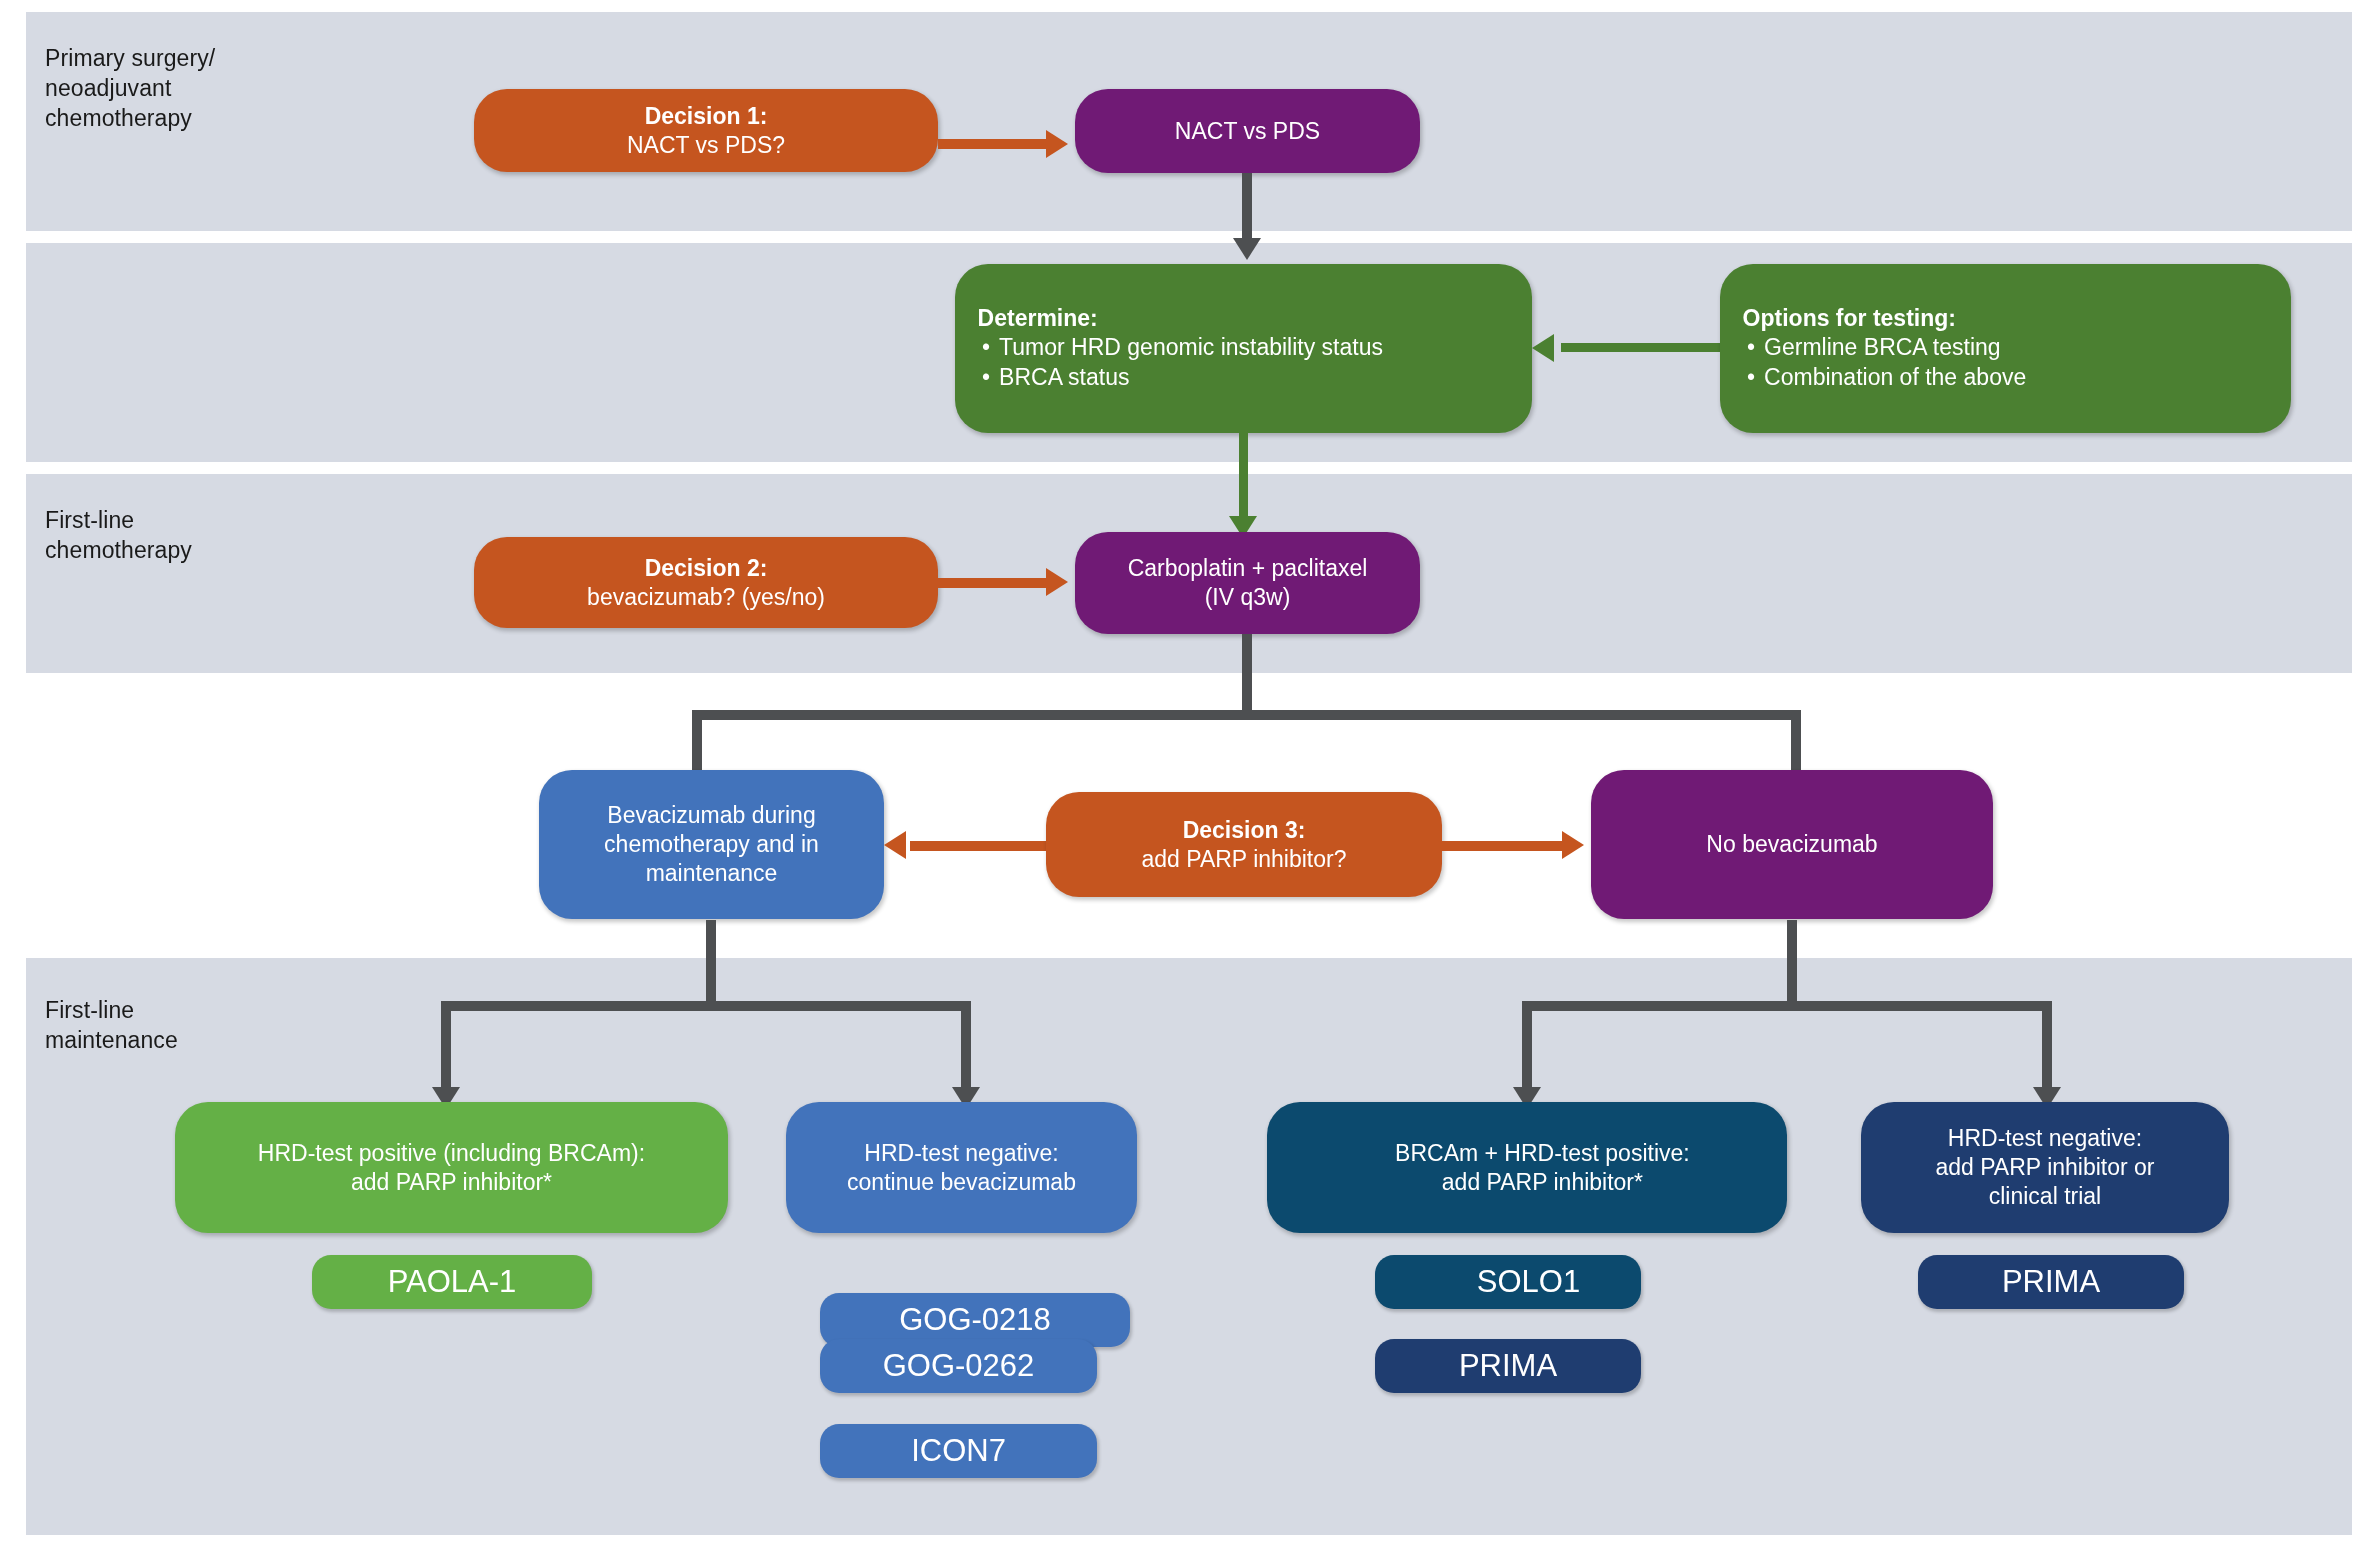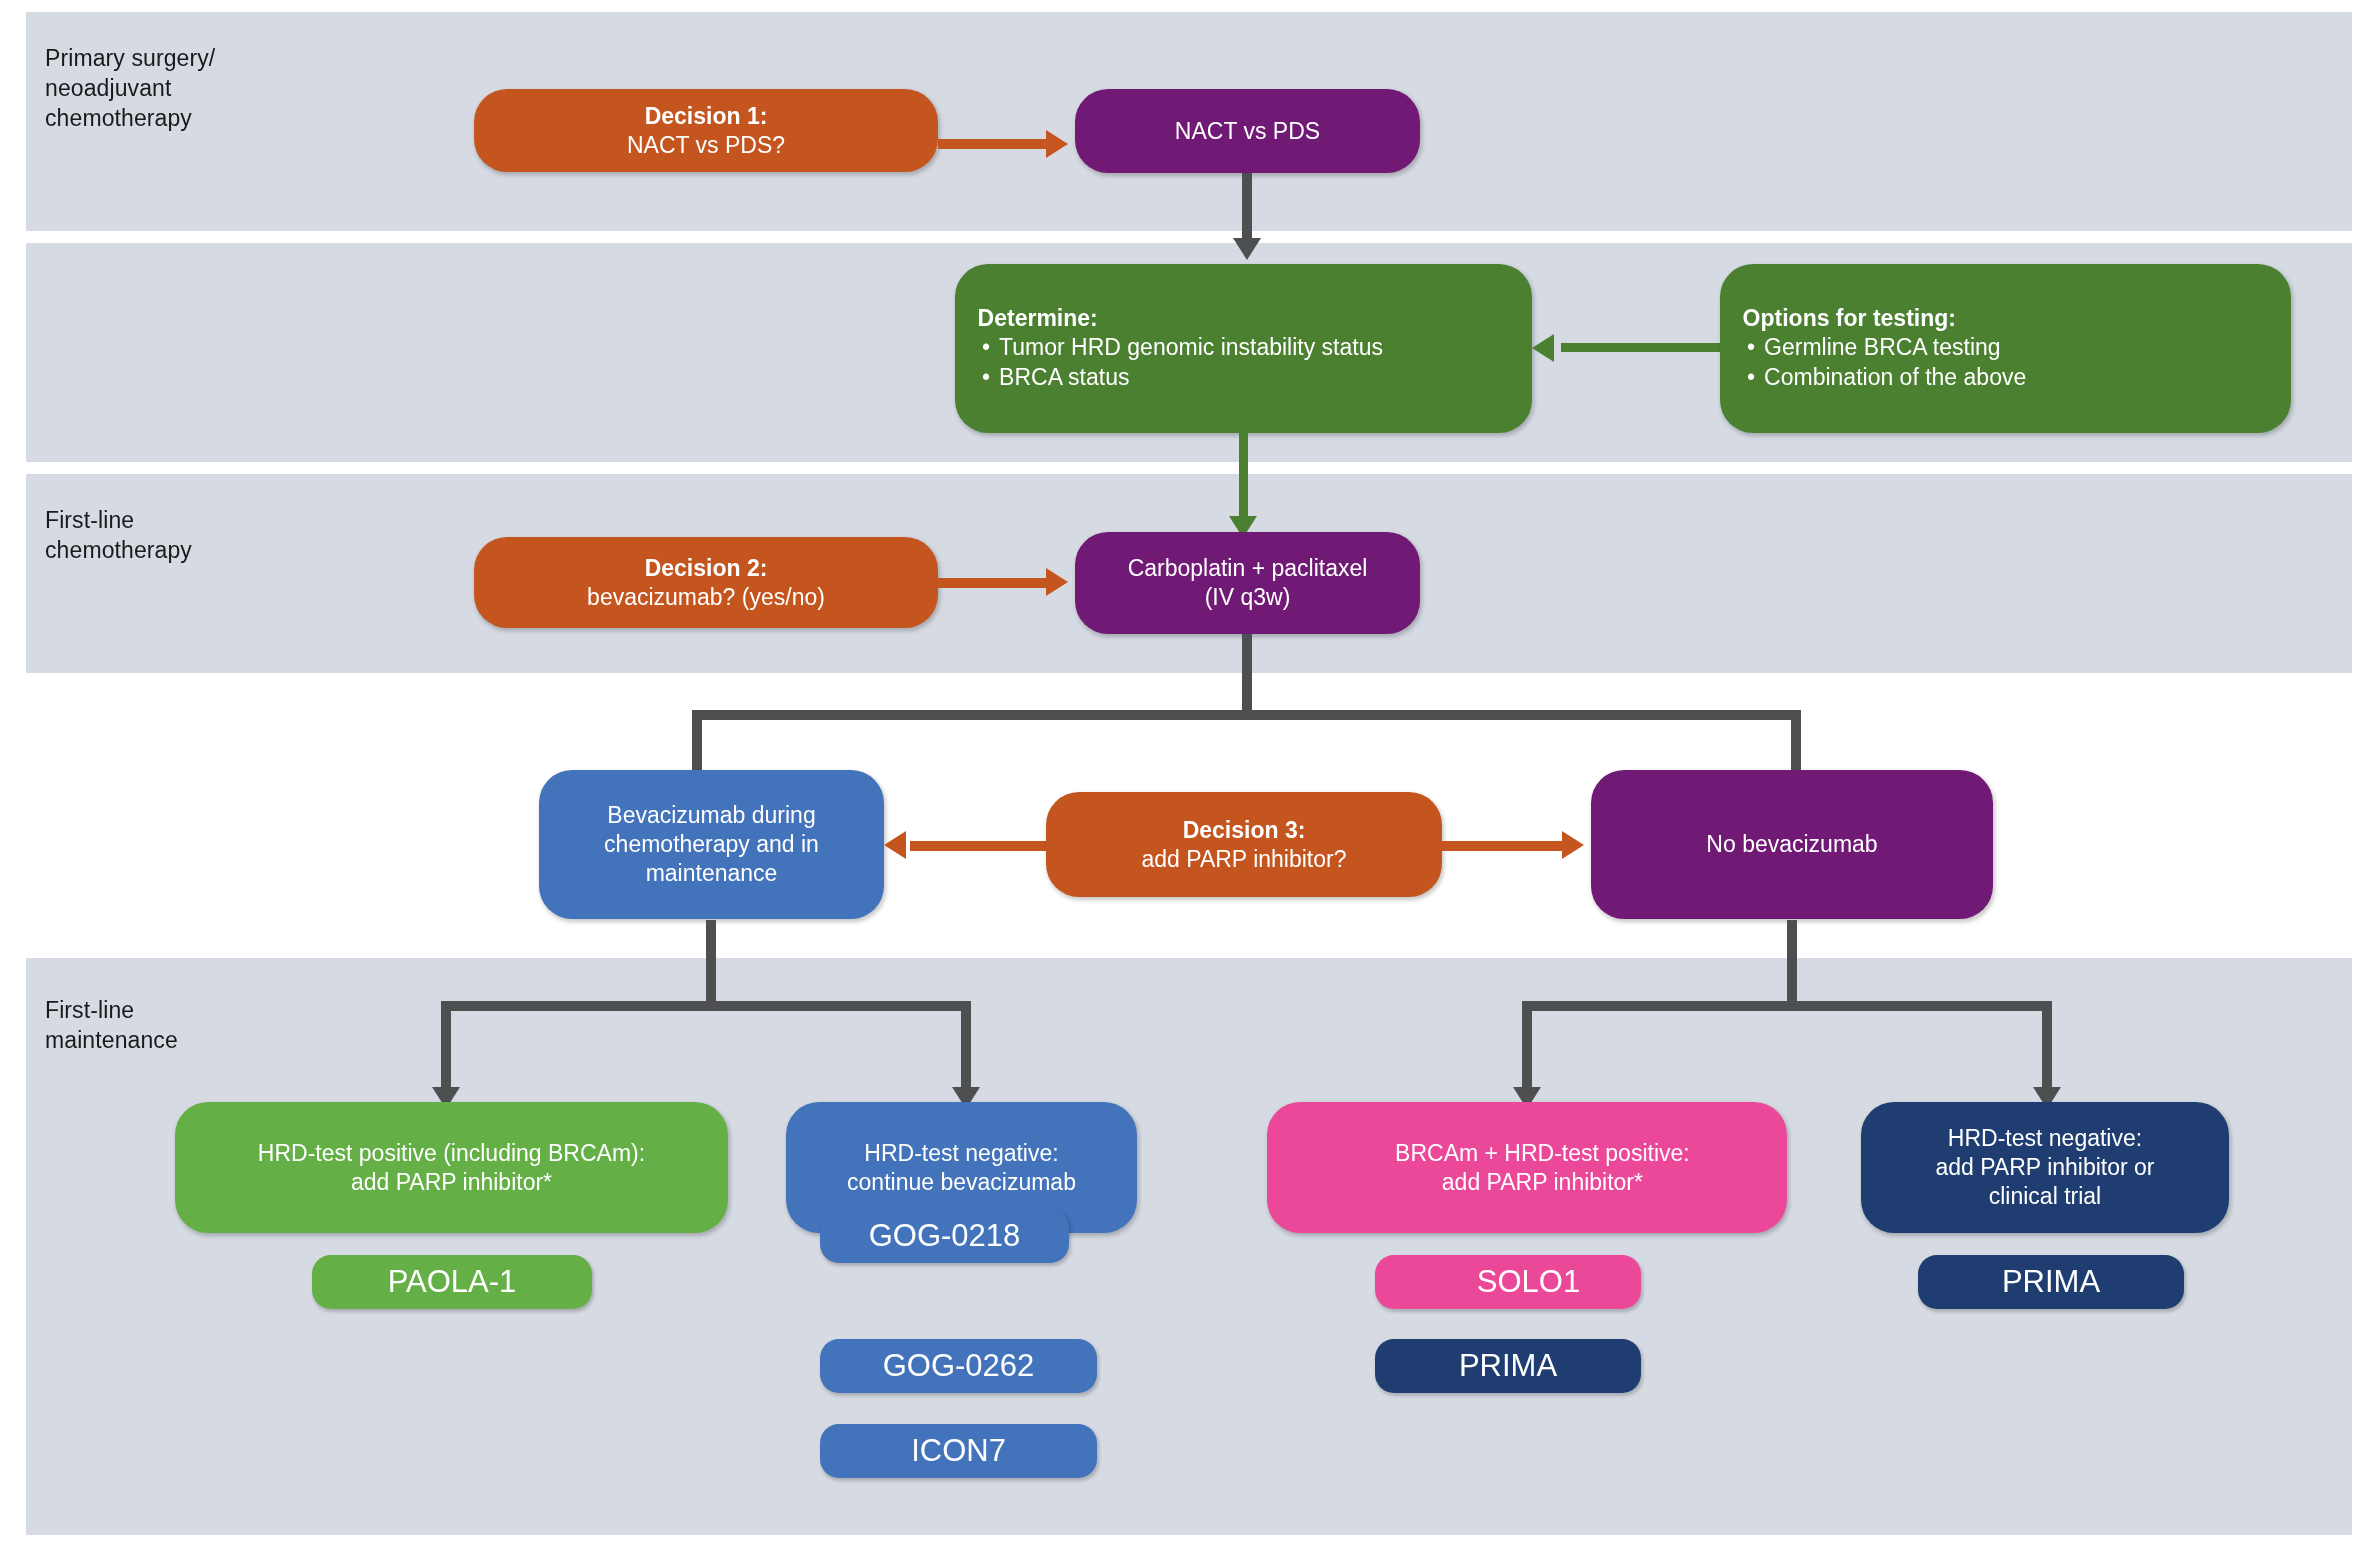--- a/index.html
+++ b/index.html
@@ -57,21 +57,21 @@
     position:absolute;
     left:4.5px;top:0;
   }
   .ttl{font-weight:bold;display:block;}
   
   .c-orange{background:#c5551f;}
   .c-gray  {background:#701a75;}
   .c-green {background:#4b8031;}
   .c-blue  {background:#4273bb;}
   .c-lgreen{background:#64b046;}
-  .c-dgreen{background:#ec4899;padding-left:41px;}
+  .c-dgreen{background:#0c4a6e;padding-left:41px;}
   .c-navy  {background:#1f3d70;}
   
   .pill{
     position:absolute;
     box-sizing:border-box;
     display:flex;align-items:center;justify-content:center;
     color:#fff;font-size:31px;
     border-radius:19px;
     height:54px;
     box-shadow:1.7px 2.3px 3.4px rgba(0,0,0,.2);
@@ -253,21 +253,21 @@
       <div>HRD-test negative:</div>
       <div>add PARP inhibitor or</div>
       <div>clinical trial</div>
     </div>
   </div>
 
   <div class="pill c-lgreen" style="left:312px;top:1255px;width:280px;">
     <span>PAOLA-1</span>
   </div>
 
-  <div class="pill c-blue" style="left:820px;top:1209px;width:249px;">
+  <div class="pill c-blue" style="left:820px;top:1293px;width:310px;">
     <span>GOG-0218</span>
   </div>
   <div class="pill c-blue" style="left:820px;top:1339px;width:277px;">
     <span>GOG-0262</span>
   </div>
   <div class="pill c-blue" style="left:820px;top:1424px;width:277px;">
     <span>ICON7</span>
   </div>
 
   <div class="pill c-dgreen" style="left:1375px;top:1255px;width:266px;">

